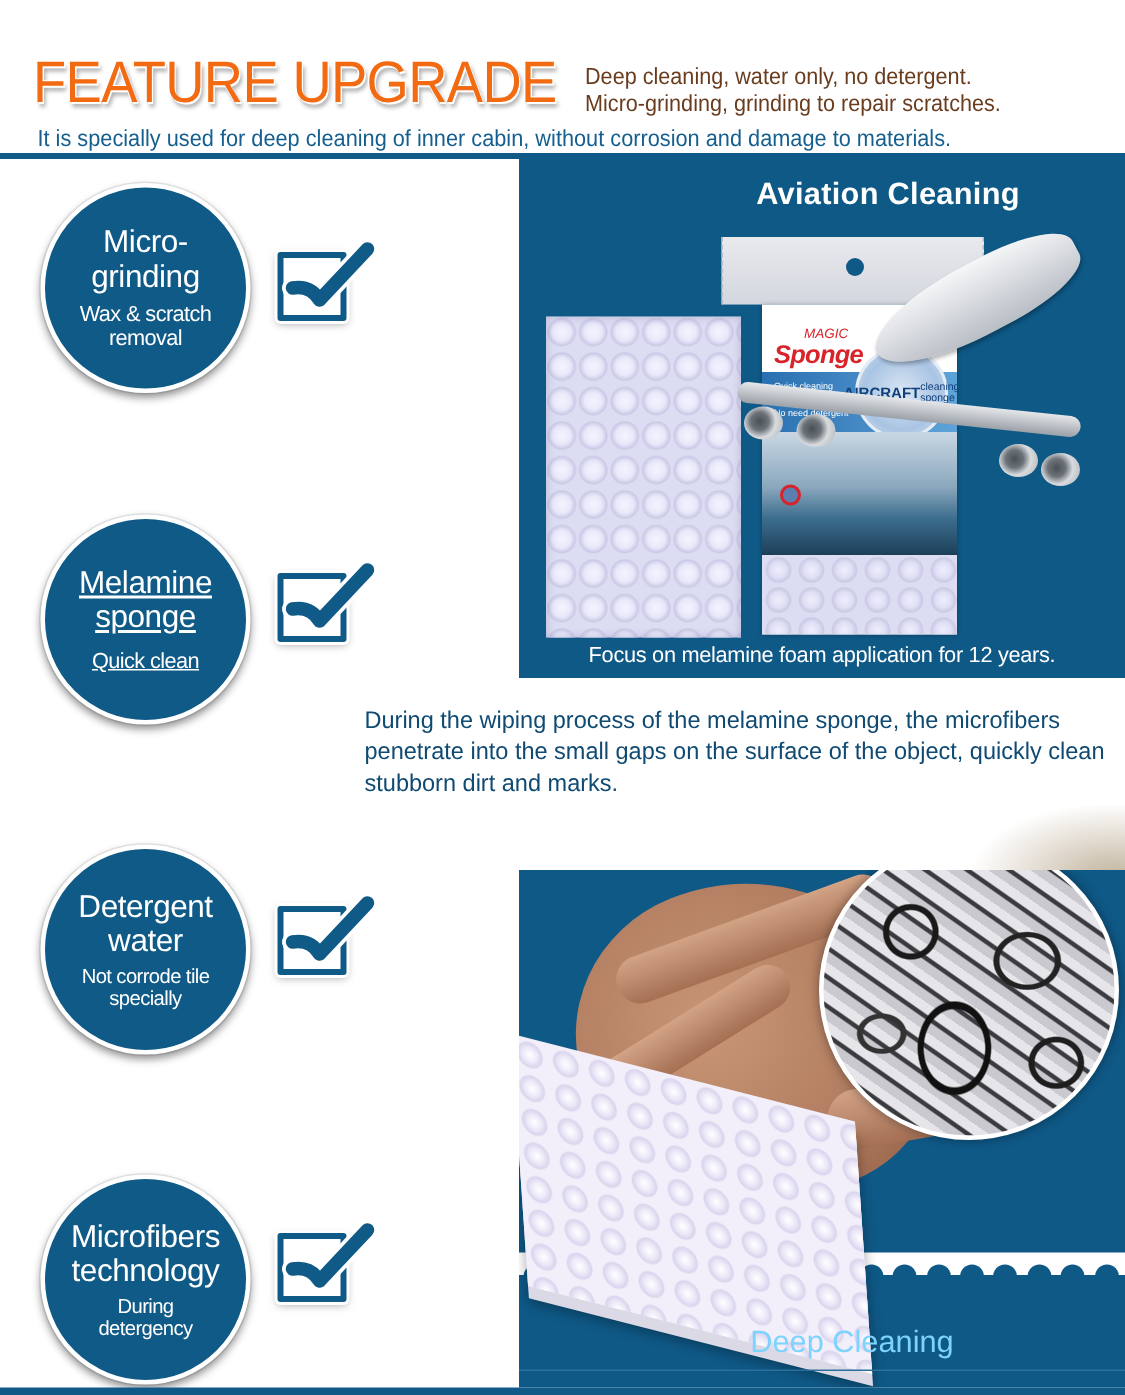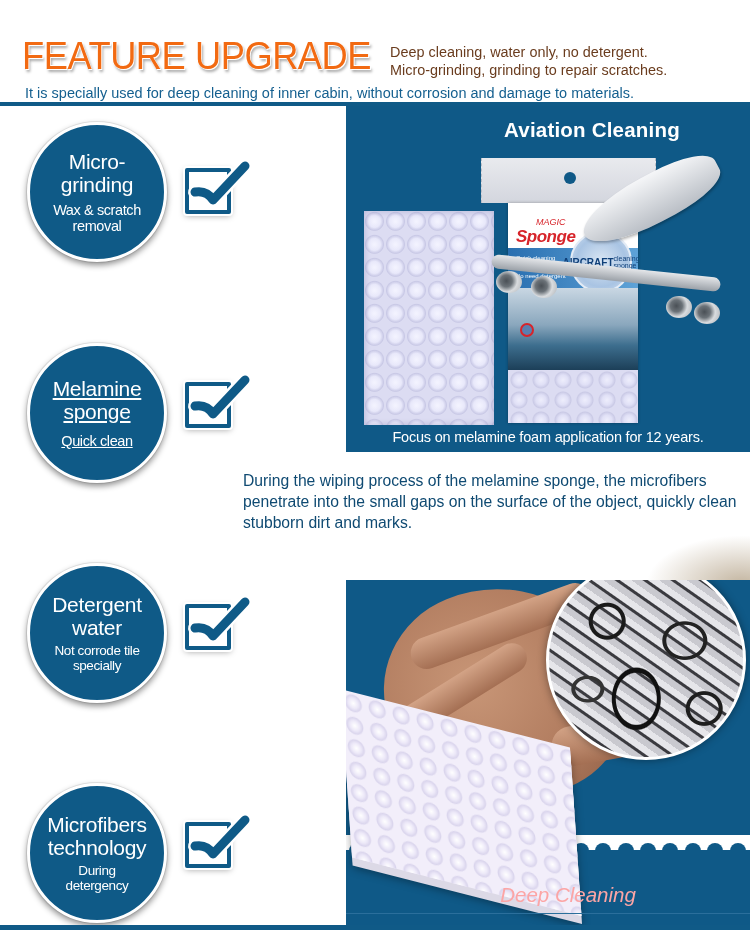--- a/index.html
+++ b/index.html
@@ -153,21 +153,21 @@
   }
   .tooth-strip {
     left: 0; top: 255px; width: 404px; height: 15px; background: #fff;
   }
   .tooth-row { left: 0; top: 263px; width: 404px; height: 14px; display: flex; gap: 0; }
   .tooth { width: 22.4px; height: 14px; position: relative; }
   .tooth::before {
     content: ""; position: absolute; left: 3px; top: 0; width: 16px; height: 14px;
     background: #0f5987; border-radius: 8px 8px 0 0;
   }
-  .deep-title { left: 0; top: 303px; width: 404px; text-align: center; color: #fca5a5; font-size: 20.5px; padding-left: 40px; font-style: italic; }
+  .deep-title { left: 0; top: 303px; width: 404px; text-align: center; color: #7dd3fc; font-size: 20.5px; padding-left: 40px; }
   .deep-rule { left: 0; top: 333px; width: 404px; height: 1px; background: #2b6f9c; }
 </style>
 </head>
 <body>
 
 <div class="abs title">FEATURE UPGRADE</div>
 <div class="abs tagline">
   <div>Deep cleaning, water only, no detergent.</div>
   <div>Micro-grinding, grinding to repair scratches.</div>
 </div>

